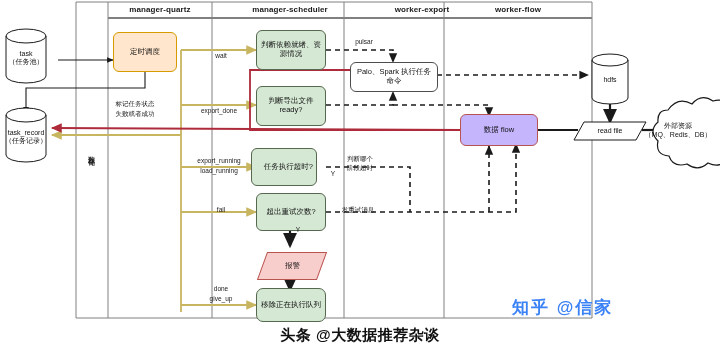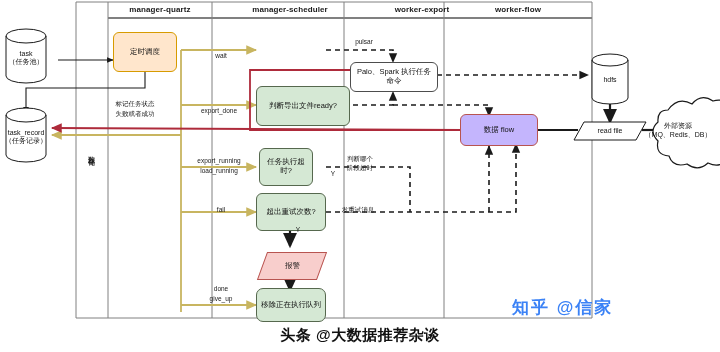--- a/index.html
+++ b/index.html
@@ -156,26 +156,29 @@
   <div class="cyl-label" style="left:580px;top:127px;width:60px;">read file</div>
   <div class="cloud-label" style="left:636px;top:122px;width:84px;">
     <span>外部资源</span><br>
     <span>（MQ、Redis、DB）</span>
   </div>
 
   <div class="node rbox orange" style="left:113px;top:32px;width:64px;height:40px;">
     <span>定时调度</span>
   </div>
 
-
-  <div class="node rbox" style="left:256px;top:86px;width:94px;height:40px;">
+  <div class="node rbox" style="left:256px;top:30px;width:70px;height:40px;">
+    <span>判断依赖就绪、资源情况</span>
+  </div>
+
+  <div class="node rbox" style="left:256px;top:86px;width:70px;height:40px;">
     <span>判断导出文件ready?</span>
   </div>
 
-  <div class="node rbox" style="left:259px;top:148px;width:54px;height:38px;justify-content:flex-end;">
+  <div class="node rbox" style="left:251px;top:148px;width:66px;height:38px;justify-content:flex-end;">
     <span>任务执行超时?</span>
   </div>
 
   <div class="node rbox" style="left:256px;top:193px;width:70px;height:38px;">
     <span>超出重试次数?</span>
   </div>
 
   <div class="para" style="left:262px;top:252px;width:58px;height:26px;">
     <span>报警</span>
   </div>

